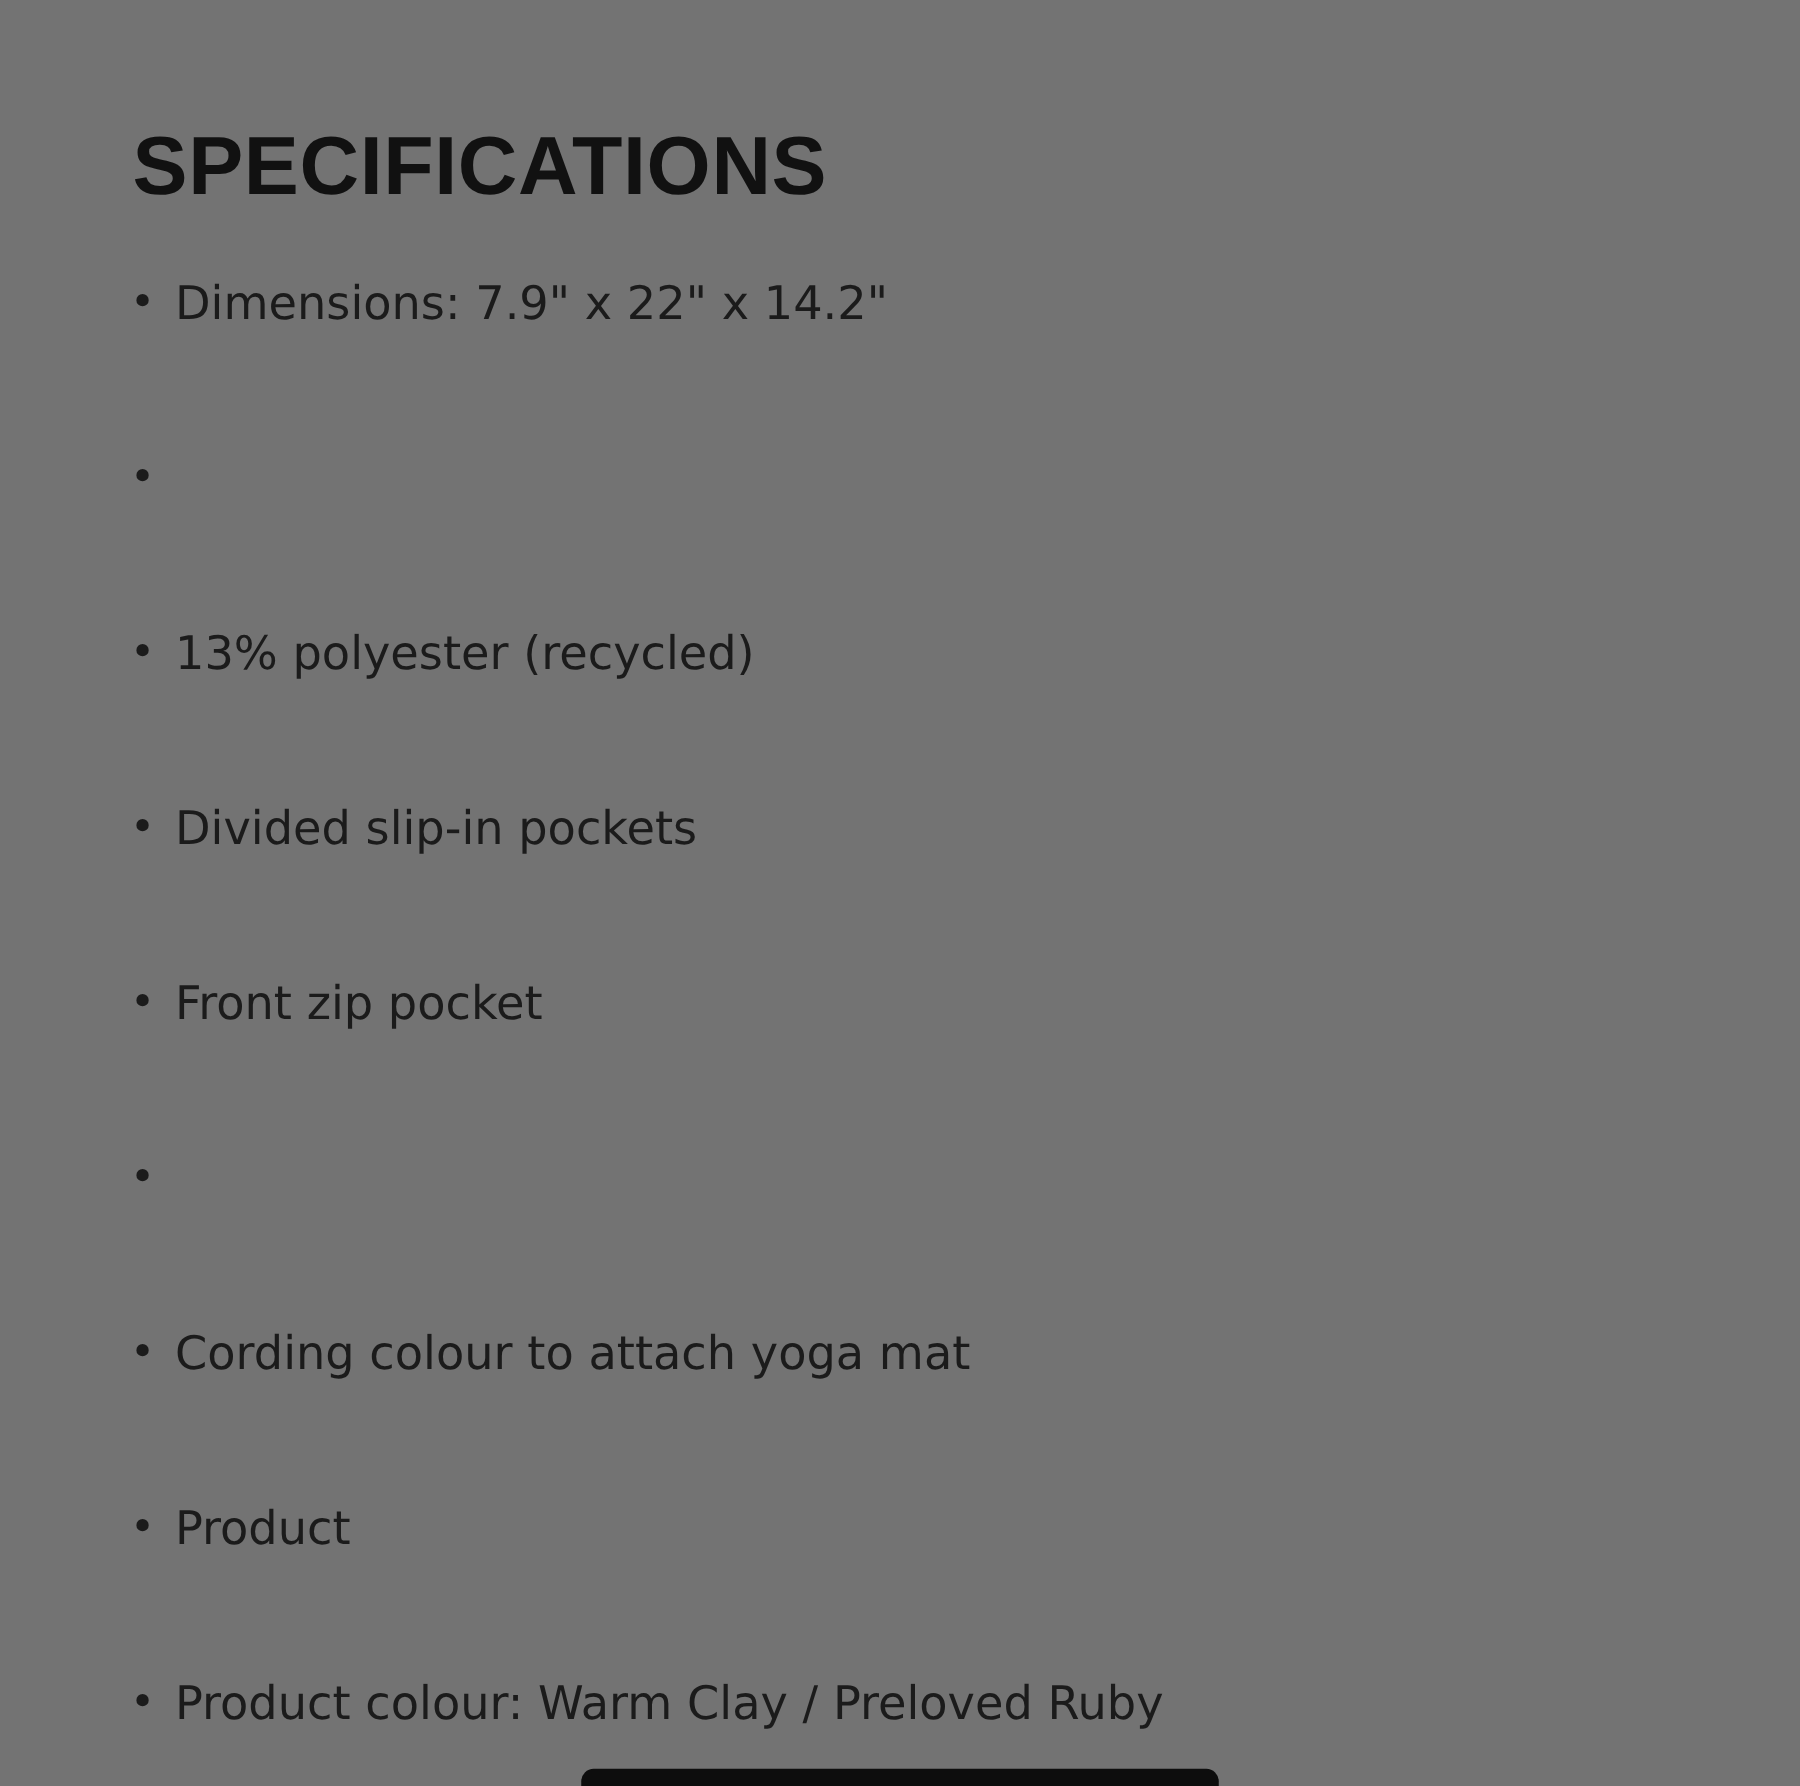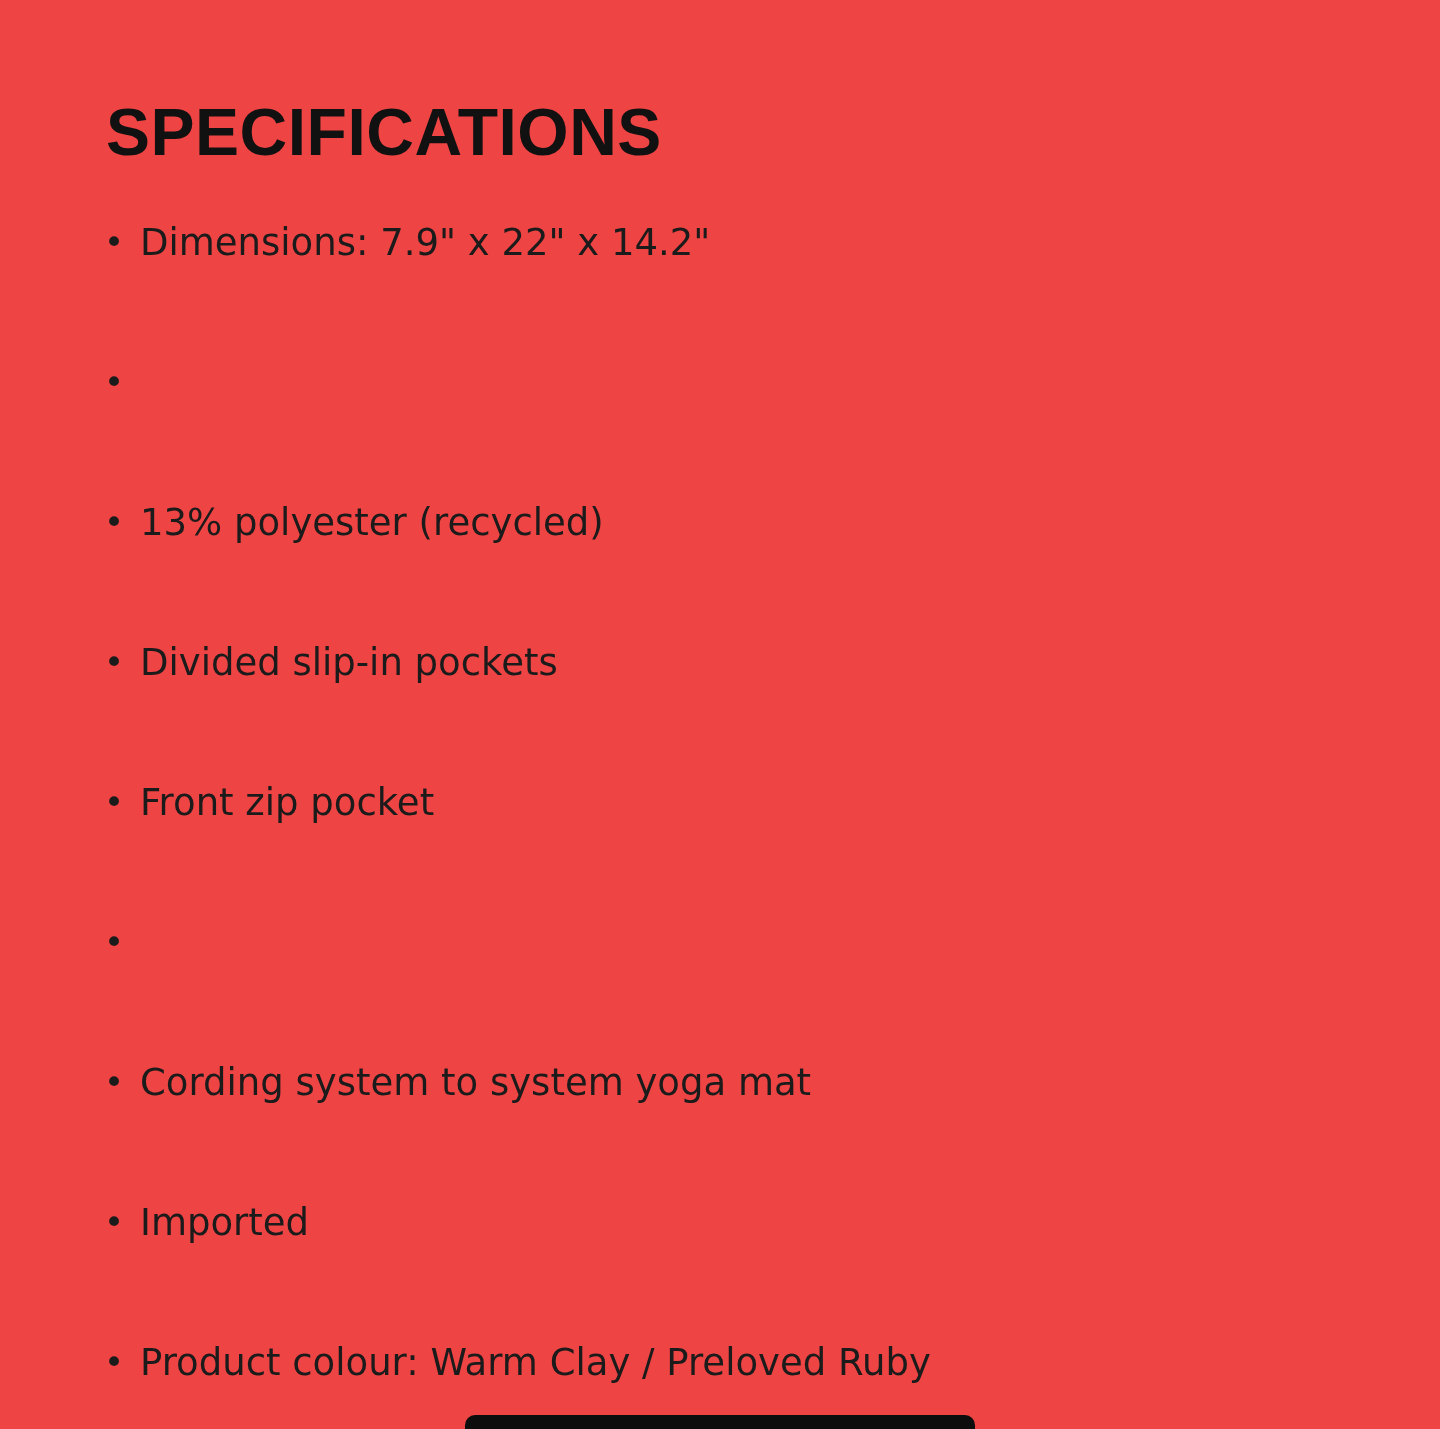--- a/index.html
+++ b/index.html
@@ -11,21 +11,21 @@
     height: 1429px;
     background: #ffffff;
     font-family: "DejaVu Sans", sans-serif;
     overflow: hidden;
     position: relative;
   }
   .page {
     position: relative;
     width: 1440px;
     height: 1429px;
-    background: #ef4444;
+    background: #737373;
     box-sizing: border-box;
     padding: 0;
   }
   .spec-title {
     position: absolute;
     left: 106px;
     top: 52px;
     font-family: "Liberation Sans", sans-serif;
     font-weight: 700;
     font-size: 66px;
@@ -99,25 +99,25 @@
     </li>
     <li class="spec-item">
       <span class="spec-bullet">•</span>
       <span class="spec-text">Front zip pocket</span>
     </li>
     <li class="spec-item">
       <span class="spec-bullet">•</span>
     </li>
     <li class="spec-item">
       <span class="spec-bullet">•</span>
-      <span class="spec-text">Cording system to system yoga mat</span>
+      <span class="spec-text">Cording colour to attach yoga mat</span>
     </li>
     <li class="spec-item">
       <span class="spec-bullet">•</span>
-      <span class="spec-text">Imported</span>
+      <span class="spec-text">Product</span>
     </li>
     <li class="spec-item">
       <span class="spec-bullet">•</span>
       <span class="spec-text">Product colour: Warm Clay / Preloved Ruby</span>
     </li>
   </ul>
 
   <div class="home-indicator"></div>
 
 </div>

